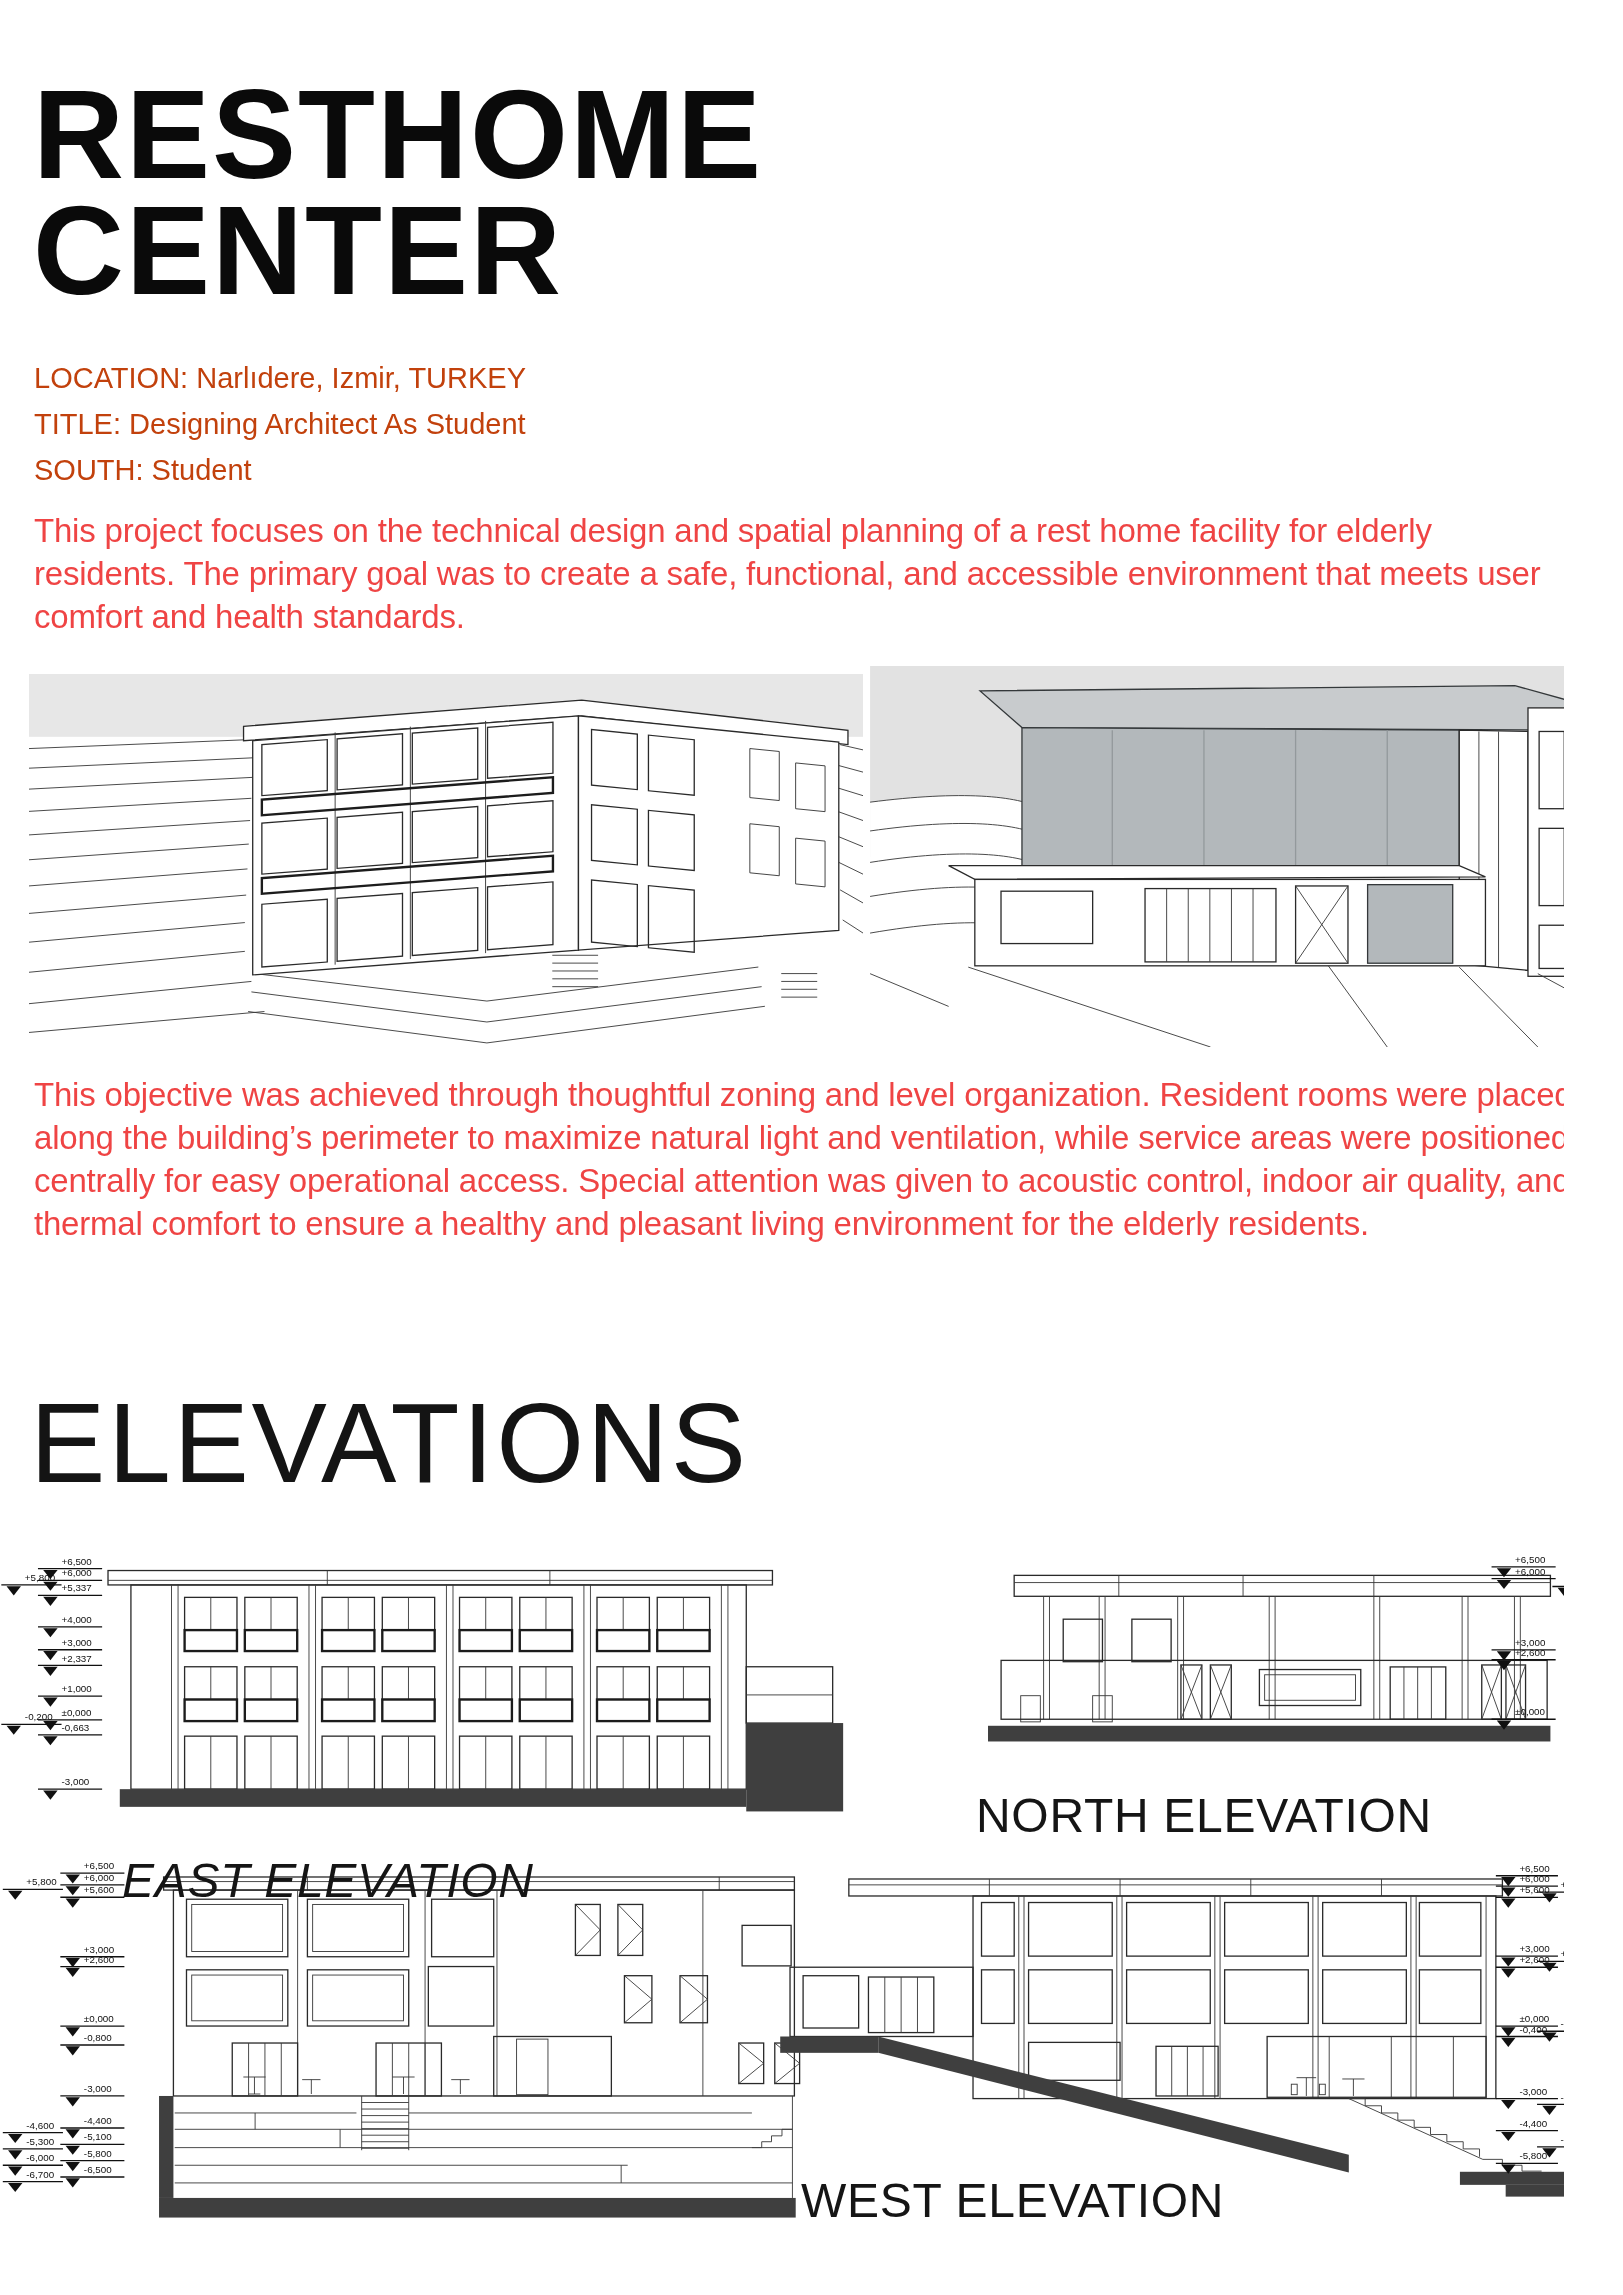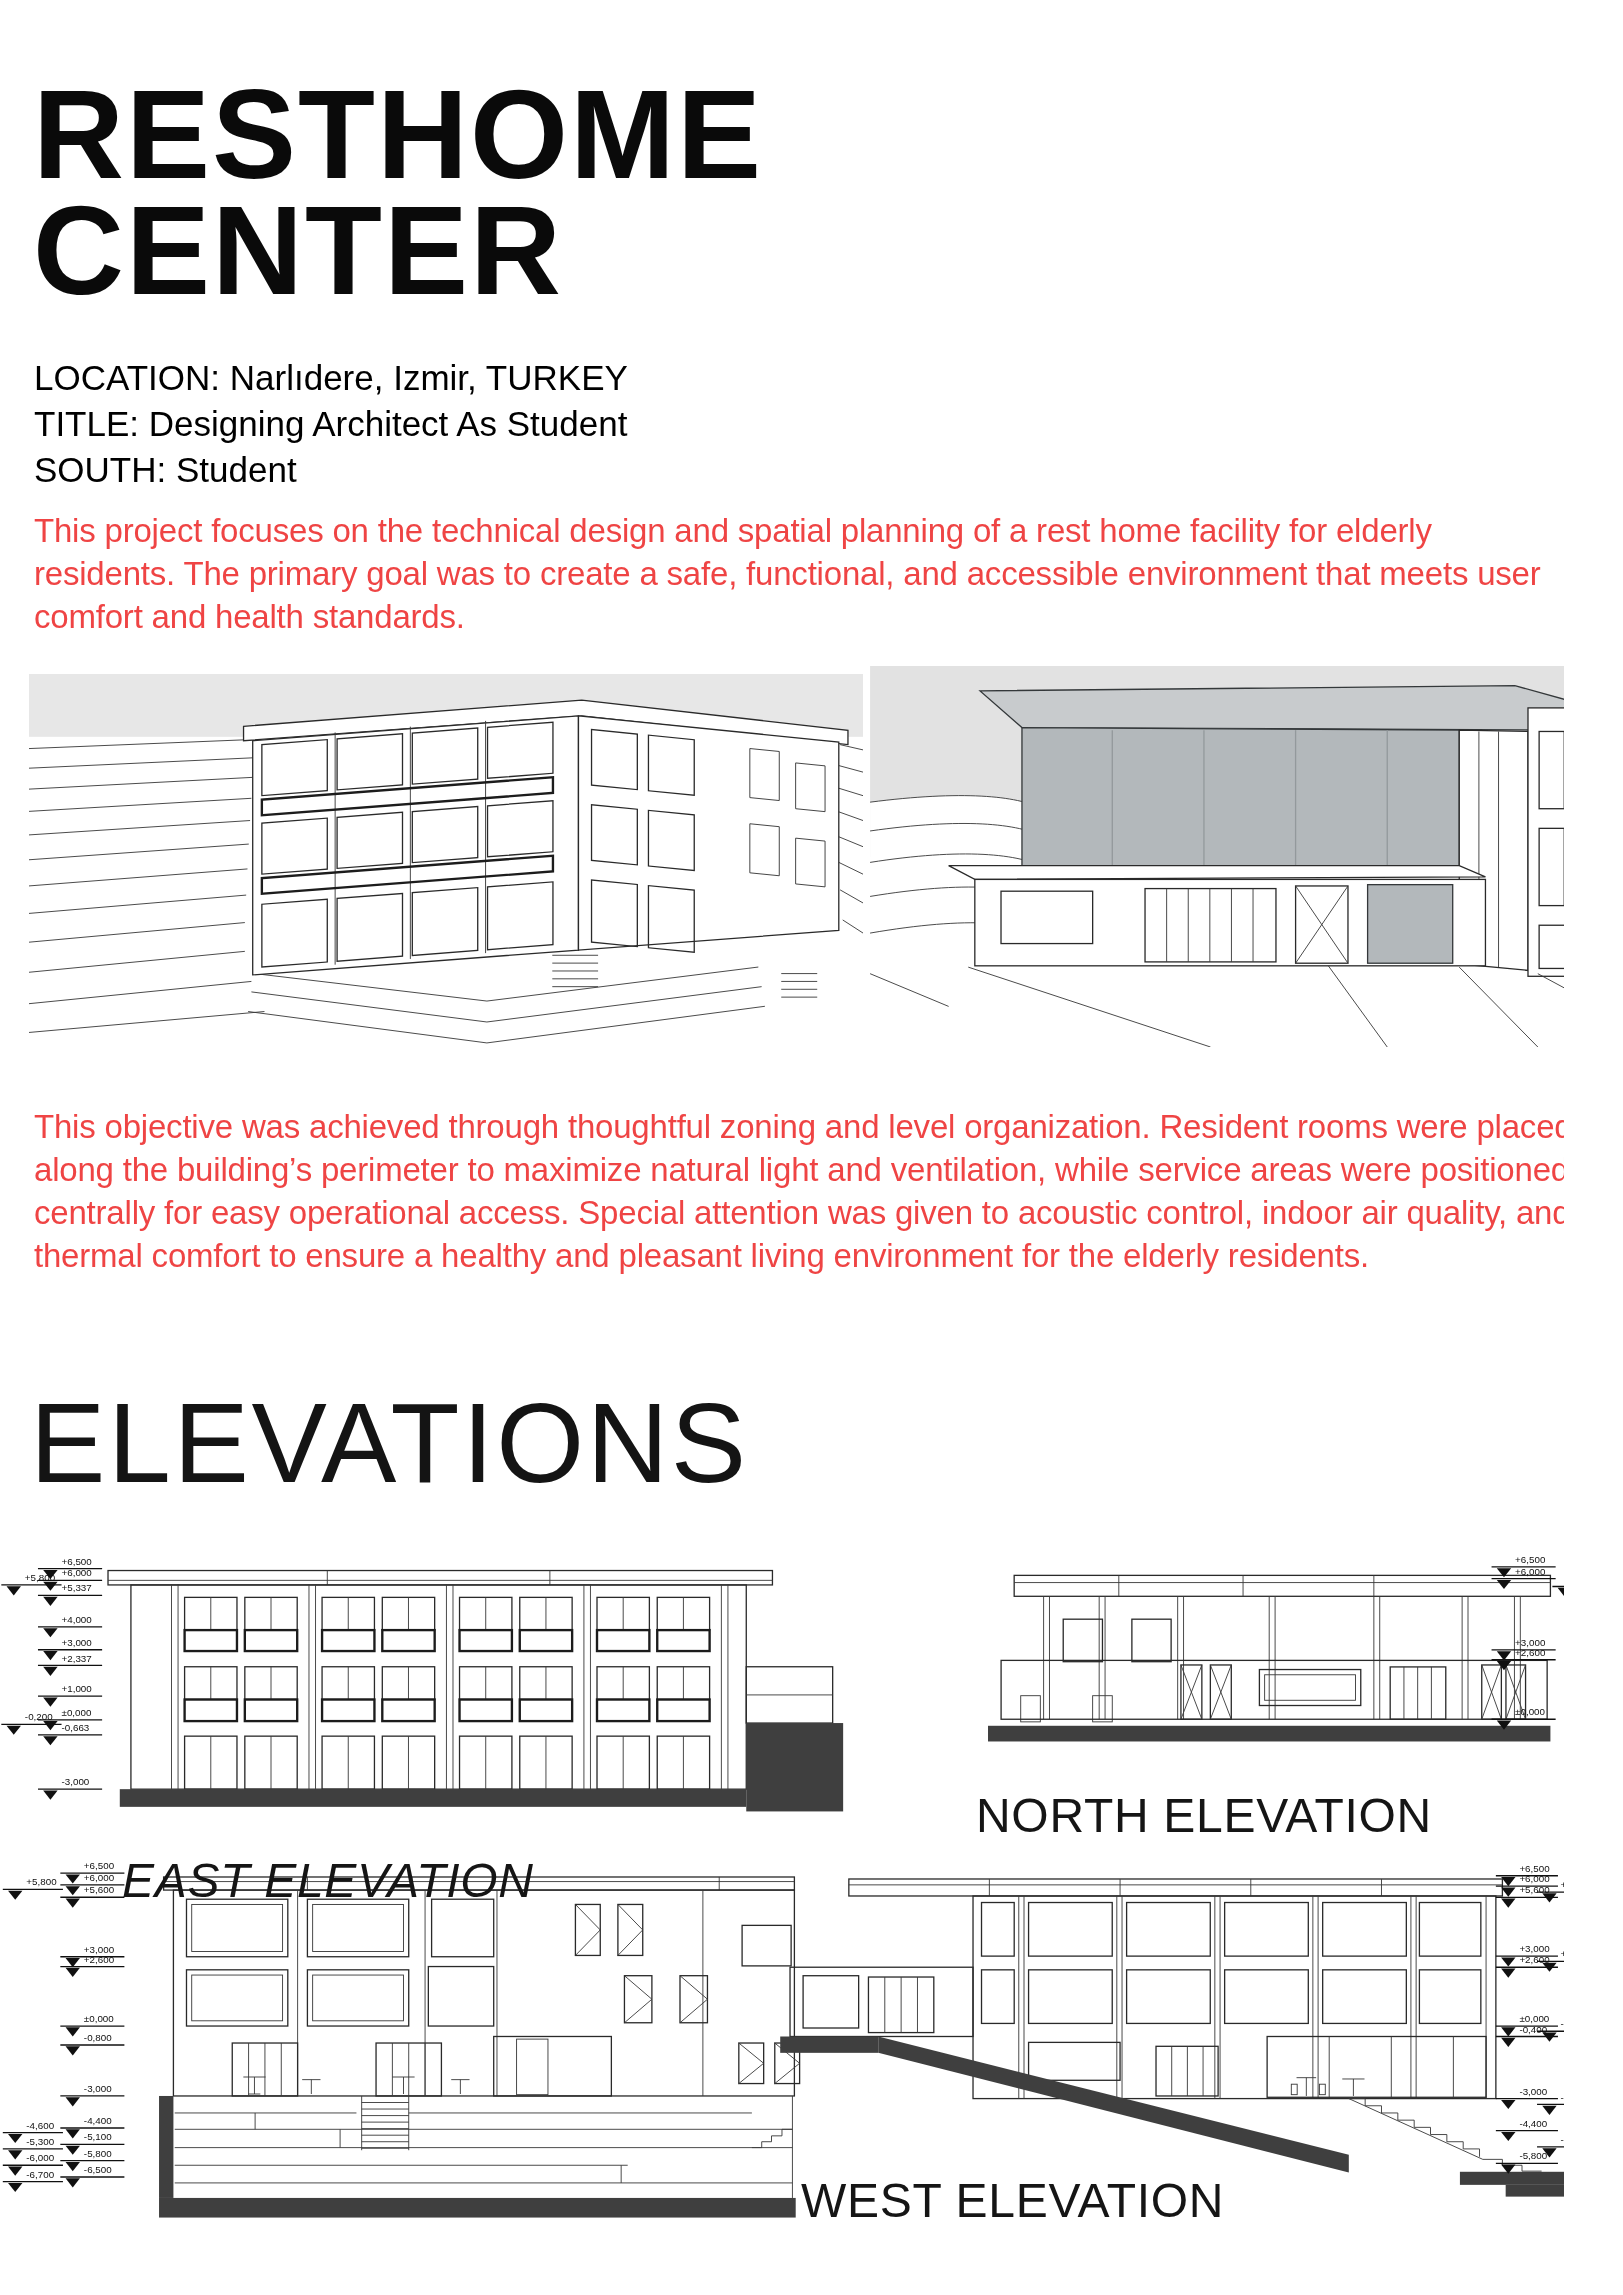--- a/index.html
+++ b/index.html
@@ -1,23 +1,23 @@
 <!DOCTYPE html>
 <html style="font-size:10.5px"><head>
 <meta charset="utf-8">
 <style>
   html,body{margin:0;padding:0;background:#fff;}
   #page{position:relative;width:1564px;height:2295px;background:#fff;overflow:hidden;
         font-family:"Liberation Sans",sans-serif;color:#111;}
   .abs{position:absolute;}
   .title{left:33px;top:77px;font-size:126px;font-weight:700;line-height:0.92;letter-spacing:2px;color:#0a0a0a;}
-  .meta{left:34px;top:355px;font-size:35px;line-height:46px;font-weight:400;color:#000000;letter-spacing:0px;}
+  .meta{left:34px;top:355px;font-size:29px;line-height:46px;font-weight:400;color:#c2410c;letter-spacing:0px;}
   .para{left:34px;font-size:33px;line-height:43px;color:#ef4444;letter-spacing:-0.2px;width:1544px;}
   .p1{top:509px;}
-  .p2{top:1105px;}
+  .p2{top:1073px;}
   .sect{left:30px;top:1387px;font-size:113px;font-weight:400;letter-spacing:2.6px;color:#141414;line-height:1;}
   .elabel{font-size:48px;font-weight:400;letter-spacing:0.7px;color:#151515;white-space:nowrap;z-index:5;margin-top:46px;}
   svg{display:block;}
   .ln{fill:none;stroke:#2a2a2a;stroke-width:2;}
   .lt{fill:none;stroke:#3a3a3a;stroke-width:1.4;}
   .th{fill:none;stroke:#1c1c1c;stroke-width:3.6;}
   .wh{fill:#ffffff;stroke:#2a2a2a;stroke-width:2;}
   .gy{stroke:#34383a;stroke-width:2;}
   .dk{fill:#3f3f3f;stroke:none;}
   .sky{stroke:none;}

